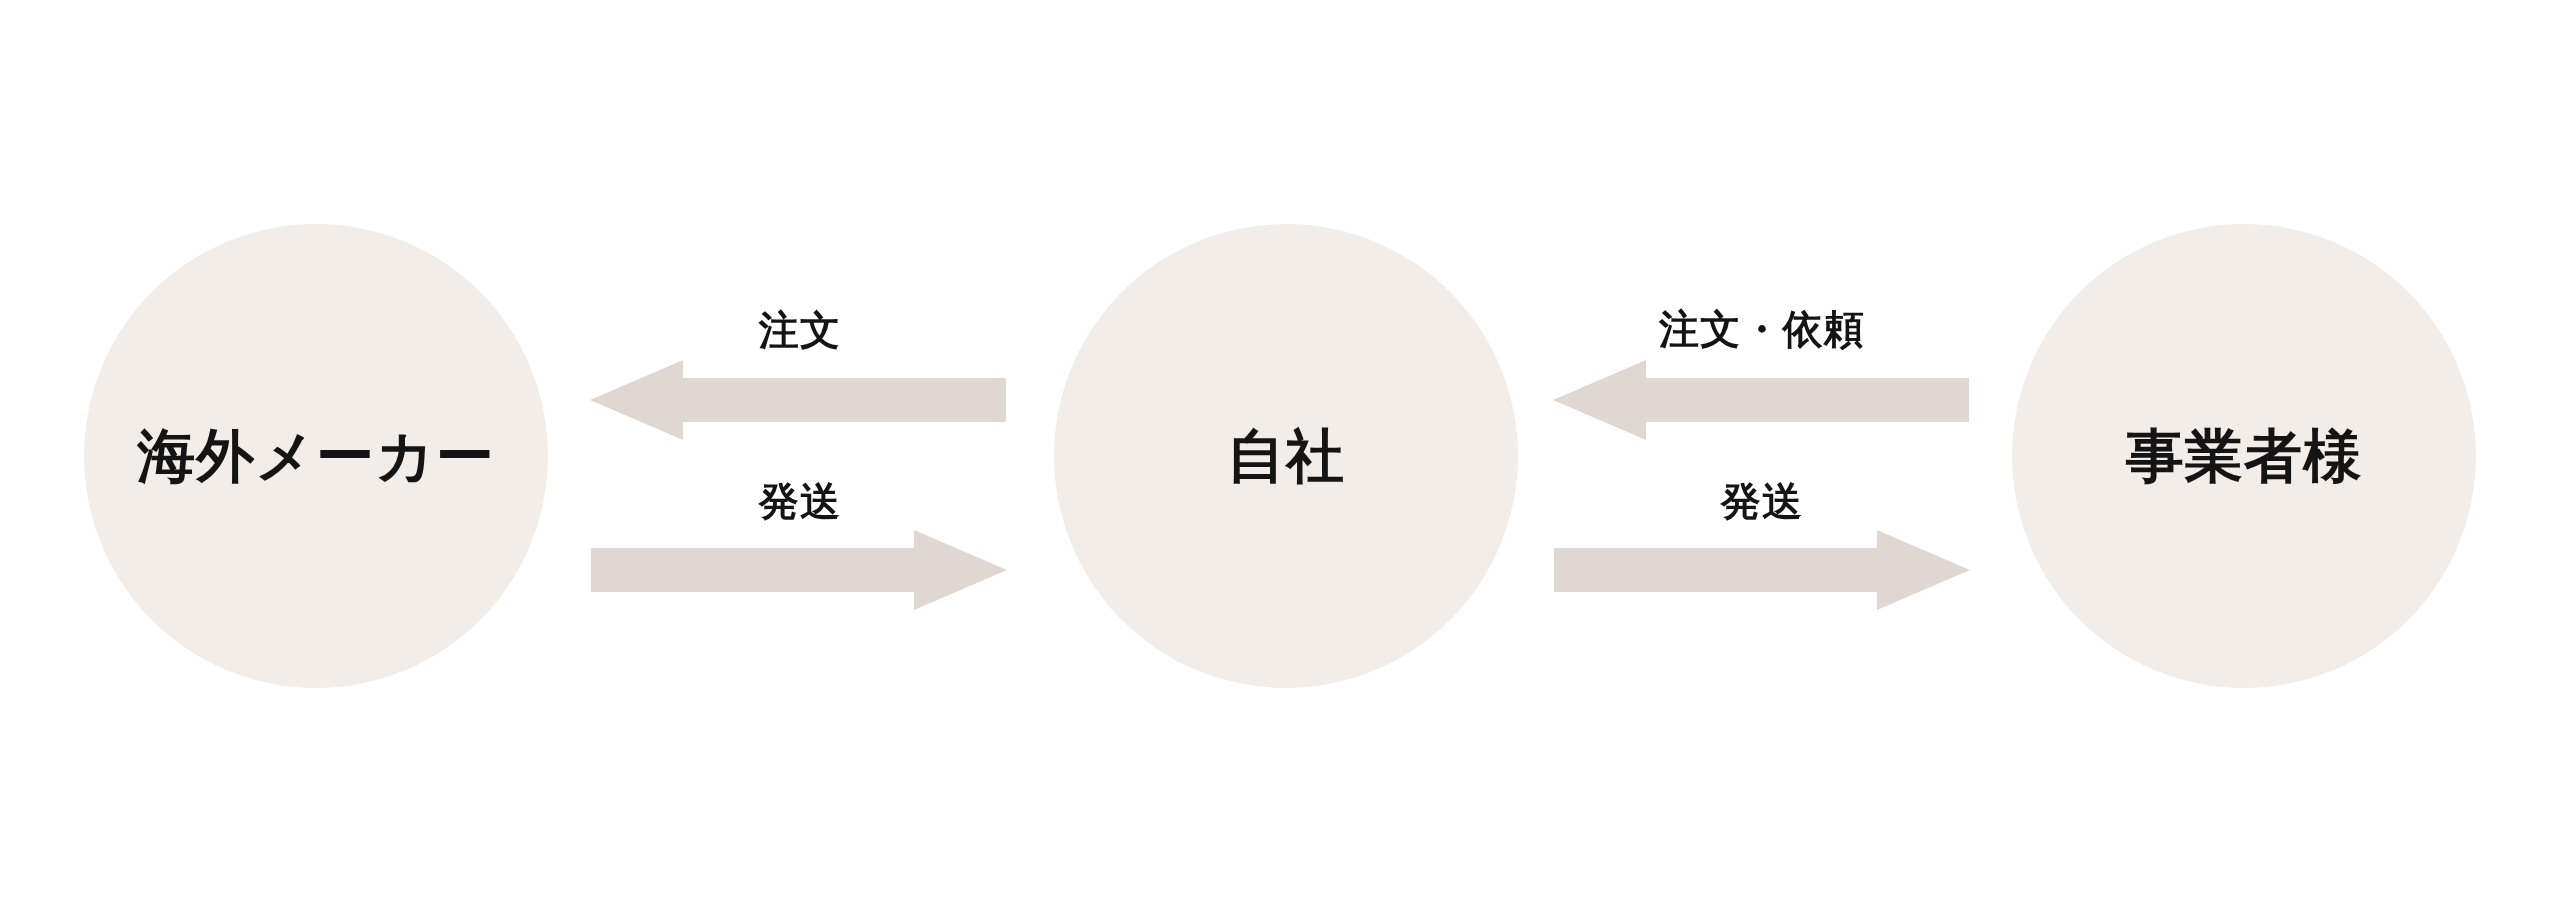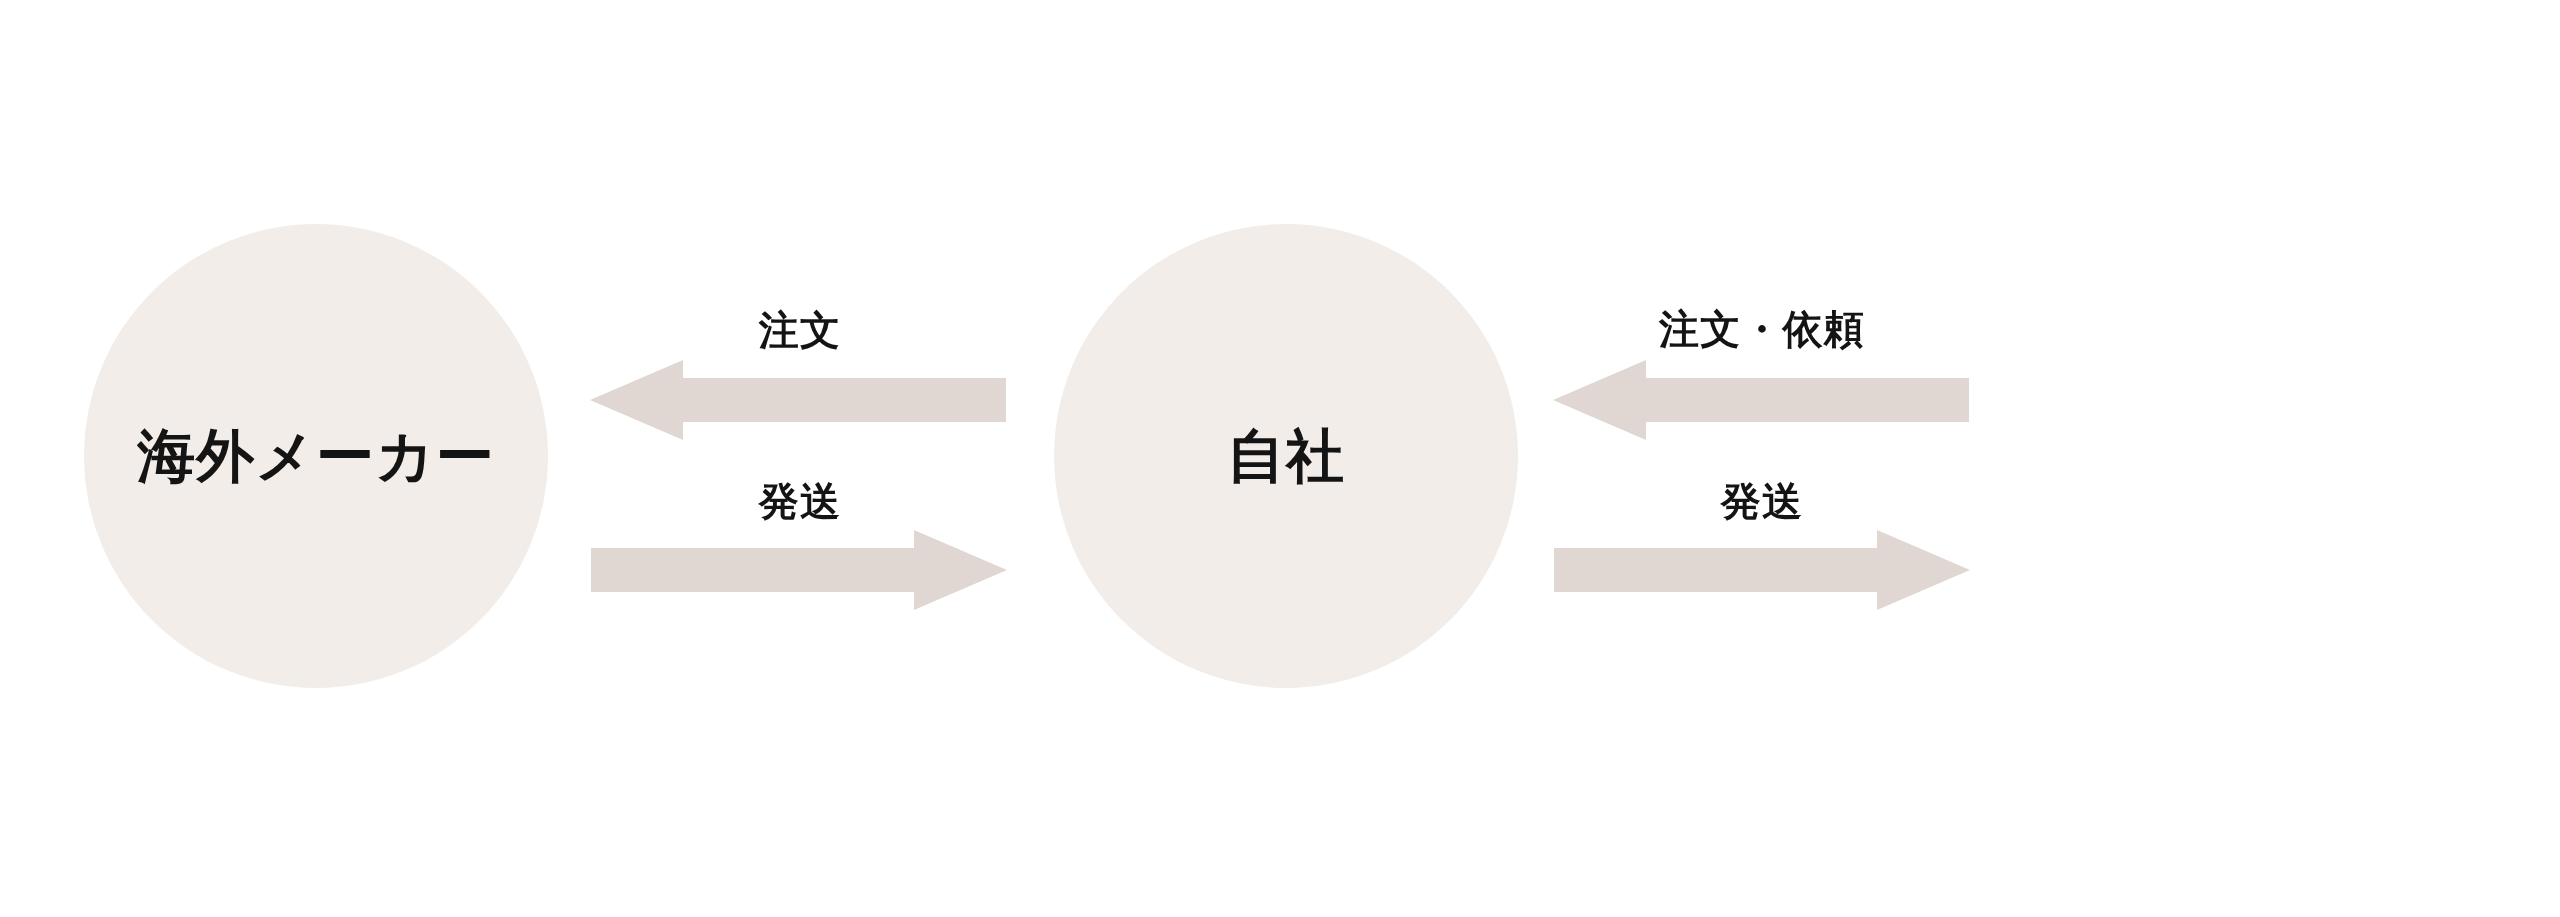--- a/index.html
+++ b/index.html
@@ -71,20 +71,23 @@
   </svg>
 
   <div class="node" style="left:1054px; top:224px; width:464px; height:464px; background:#F2EDE9;">
     <span class="node-label">自社</span>
   </div>
 
   <div class="node" style="left:84px; top:224px; width:464px; height:464px; background:#F2EDE9;">
     <span class="node-label">海外メーカー</span>
   </div>
 
+  <div class="node" style="left:2012px; top:224px; width:464px; height:464px; background:#F2EDE9;">
+    <span class="node-label">事業者様</span>
+  </div>
 
   <span class="edge-label" style="left:800px; top:310px;">注文</span>
 
   <span class="edge-label" style="left:800px; top:481px;">発送</span>
 
   <span class="edge-label" style="left:1762px; top:310px;font-family:Liberation Serif, serif;">注文・依頼</span>
 
   <span class="edge-label" style="left:1762px; top:481px;">発送</span>
 
 </div>

